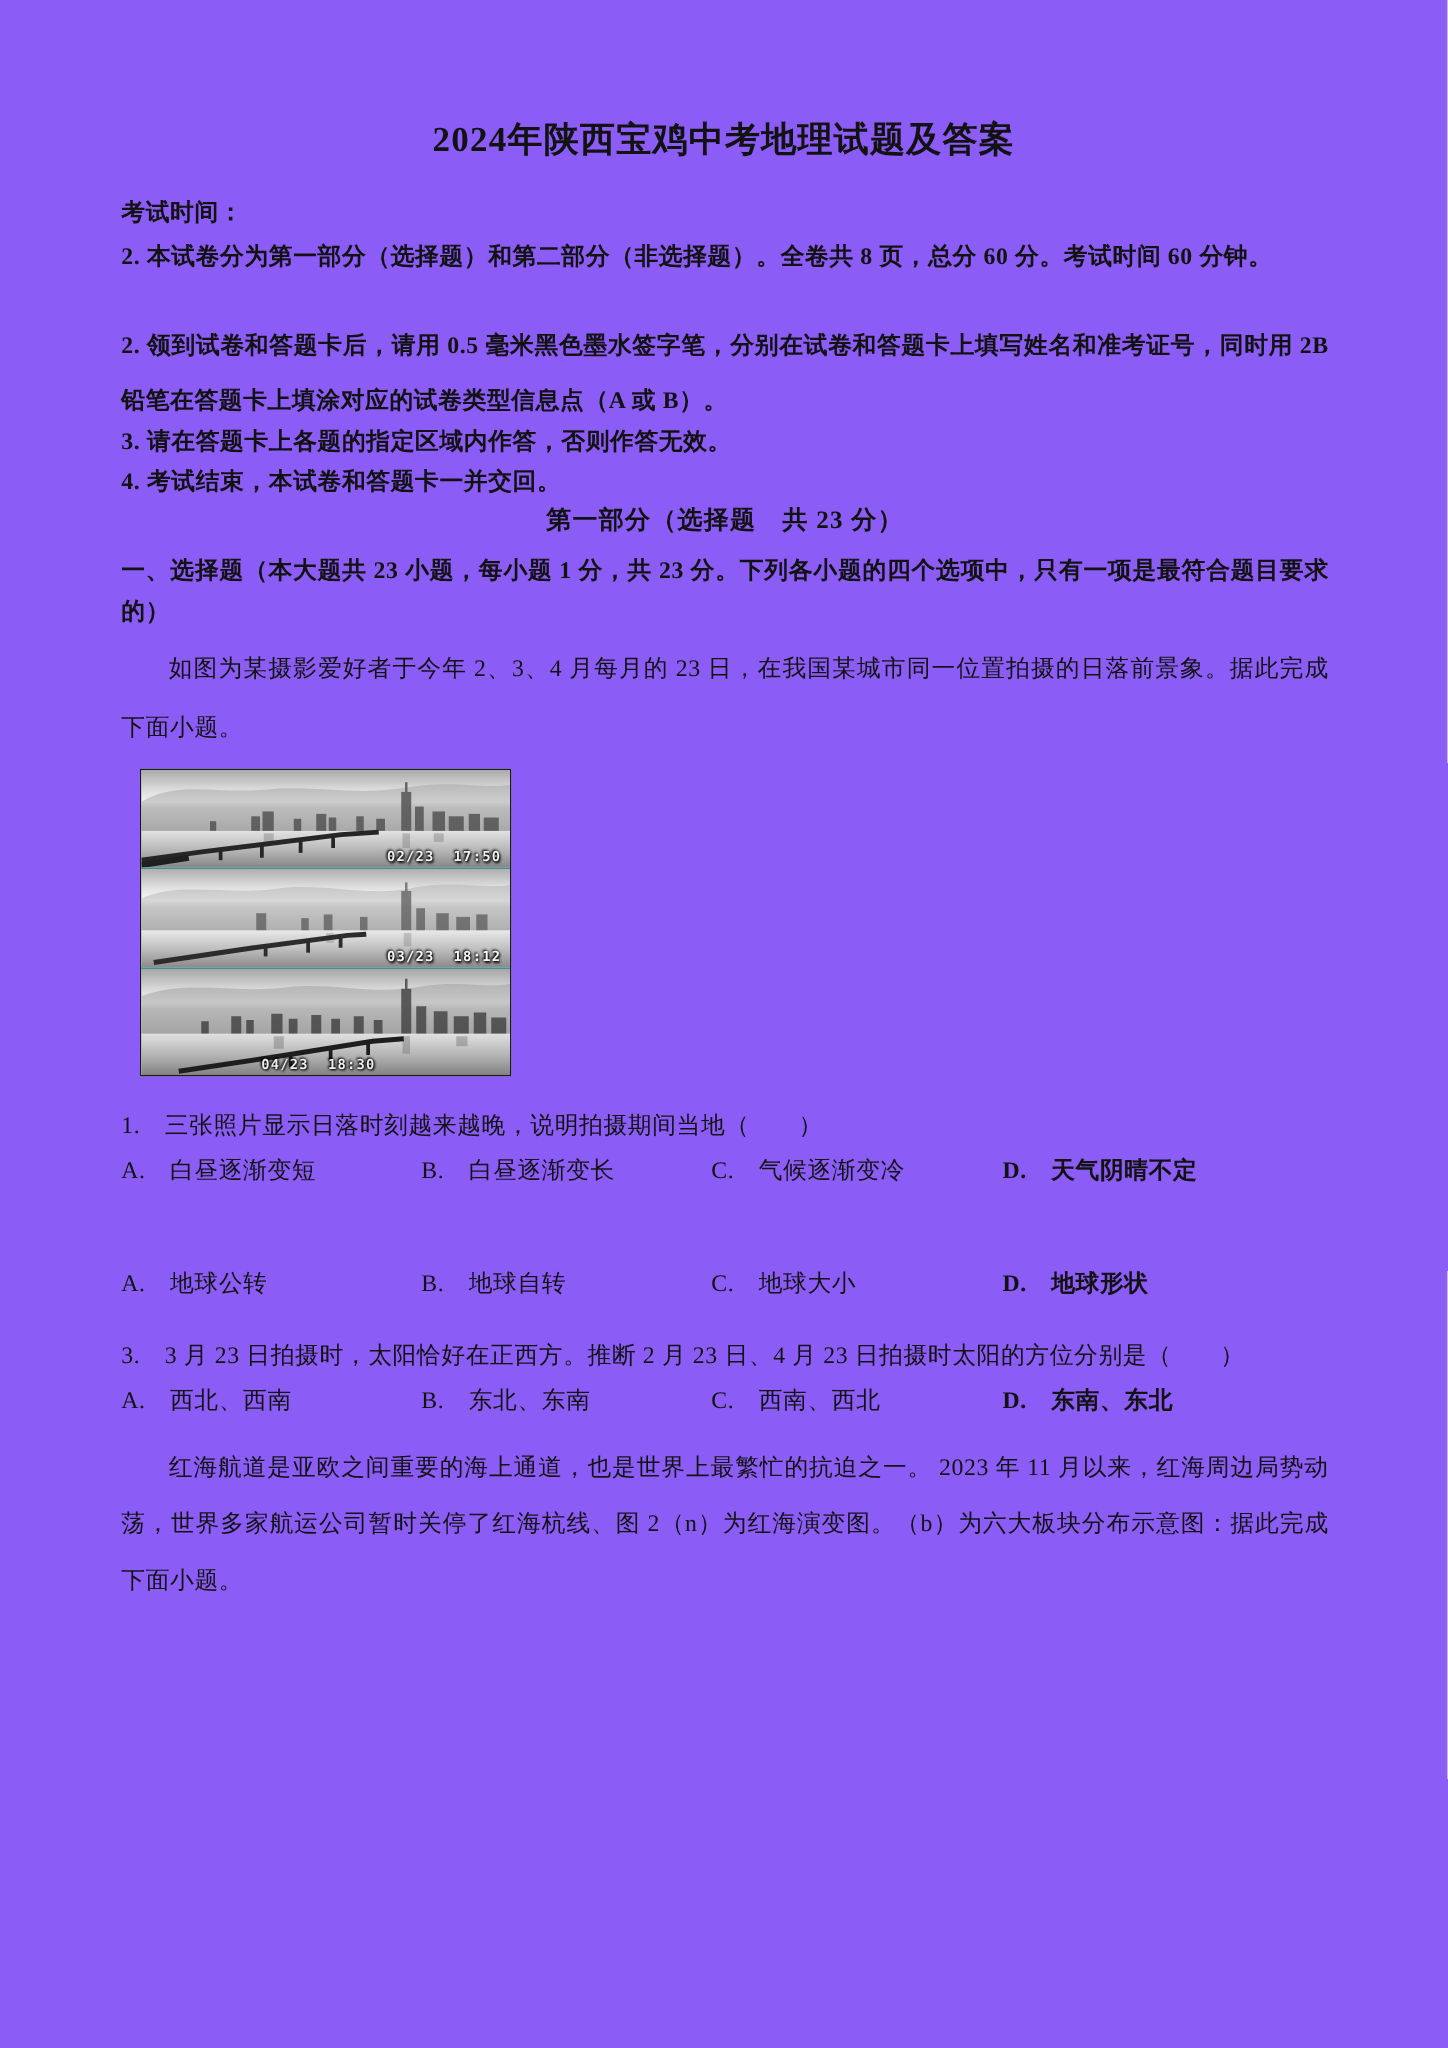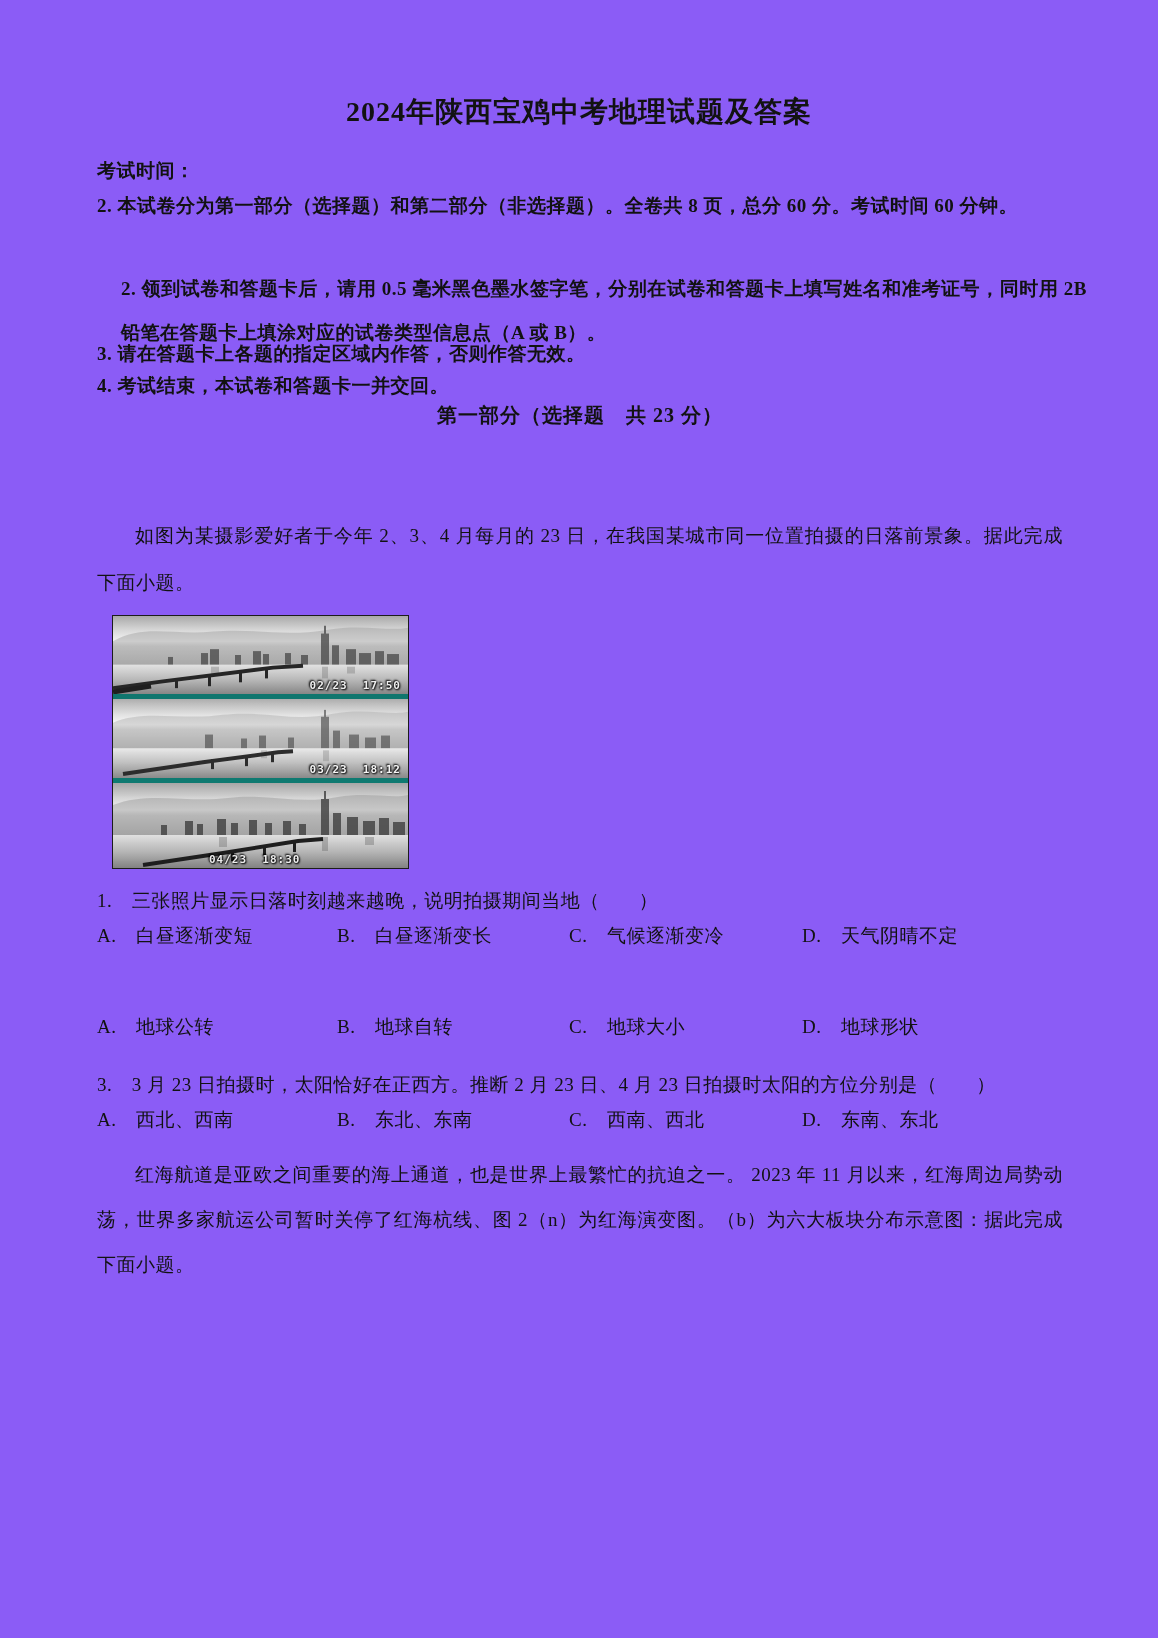--- a/index.html
+++ b/index.html
@@ -31,21 +31,21 @@
     text-align:center;font-size:20px;font-weight:700;letter-spacing:1px;
   }
   
   .figure{
     position:absolute;left:112px;top:615px;width:295px;
     border:1px solid #1c1c1c;
     background:#d9d9d9;
   }
   .photo{
     position:relative;width:100%;
-    border-bottom:5px solid #0f766e;
+    border-bottom:1px solid #0f766e;
     overflow:hidden;
   }
   .photo:last-child{border-bottom:none;}
   .photo svg{position:absolute;inset:0;width:100%;height:100%;display:block;}
   .p1{height:78px;}
   .p2{height:79px;filter:brightness(1.03);}
   .p3{height:85px;filter:brightness(0.97) contrast(1.05);}
   .ts{
     position:absolute;bottom:2px;right:7px;
     font-family:"DejaVu Sans Mono",monospace;
@@ -53,21 +53,21 @@
     color:#efefef;letter-spacing:1px;white-space:pre;
     text-shadow:0 0 2px #000,1px 1px 2px #000,-1px -1px 2px #000;
   }
   .p3 .ts{right:auto;left:96px;}
   
   .opts{position:absolute;left:97px;width:966px;height:32px;}
   .opt{position:absolute;top:0;font-size:19px;letter-spacing:0.5px;white-space:nowrap;}
   .opt.oa{left:0;}
   .opt.ob{left:240px;}
   .opt.oc{left:472px;}
-  .opt.od{left:705px;}
+  .opt.od{left:705px;font-weight:bold;}
 </style>
 </head>
 <body>
 
 <svg width="0" height="0" style="position:absolute" aria-hidden="true">
   <defs>
     <linearGradient id="gSky" x1="0" y1="0" x2="0" y2="1">
       <stop offset="0" stop-color="#a9a9a9"></stop>
       <stop offset="0.30" stop-color="#d9d9d9"></stop>
       <stop offset="0.52" stop-color="#f3f3f3"></stop>
@@ -82,26 +82,27 @@
   </defs>
 </svg>
 
 <div class="page">
 
   <h1 class="title">2024年陕西宝鸡中考地理试题及答案</h1>
 
   <div class="block bold" style="top:149px;">考试时间：</div>
 
   <div class="block bold" style="top:184px;">2. 本试卷分为第一部分（选择题）和第二部分（非选择题）。全卷共 8 页，总分 60 分。考试时间 60 分钟。</div>
-  <div class="block bold" style="top:267px;margin-left:24px;">2. 领到试卷和答题卡后，请用 0.5 毫米黑色墨水签字笔，分别在试卷和答题卡上填写姓名和准考证号，同时用 2B 铅笔在答题卡上填涂对应的试卷类型信息点（A 或 B）。</div>
+  <div class="block bold" style="top:255px;">2. 领到试卷和答题卡后，请用 0.5 毫米黑色墨水签字笔，分别在试卷和答题卡上填写姓名和准考证号，同时用 2B 铅笔在答题卡上填涂对应的试卷类型信息点（A 或 B）。</div>
   <div class="block bold" style="top:332px;">3. 请在答题卡上各题的指定区域内作答，否则作答无效。</div>
   <div class="block bold" style="top:364px;">4. 考试结束，本试卷和答题卡一并交回。</div>
 
   <div class="section-heading">第一部分（选择题　共 23 分）</div>
 
+  <div class="block bold lh33" style="top:440px;">一、选择题（本大题共 23 小题，每小题 1 分，共 23 分。下列各小题的四个选项中，只有一项是最符合题目要求的）</div>
 
   <div class="block indent lh47" style="top:512px;">如图为某摄影爱好者于今年 2、3、4 月每月的 23 日，在我国某城市同一位置拍摄的日落前景象。据此完成下面小题。</div>
 
   <div class="figure">
     <div class="photo p1">
       <svg viewBox="0 0 295 80" preserveAspectRatio="none">
         <rect x="0" y="0" width="295" height="50" fill="url(#gSky)"></rect>
         <path d="M0,26 C30,8 60,20 100,16 C140,12 170,22 215,14 C250,8 275,16 295,12 L295,50 L0,50 Z" fill="#9d9d9d" opacity="0.45"></path>
         <g fill="#4e4e4e" opacity="0.8">
           <rect x="55" y="42" width="5" height="8"></rect>

